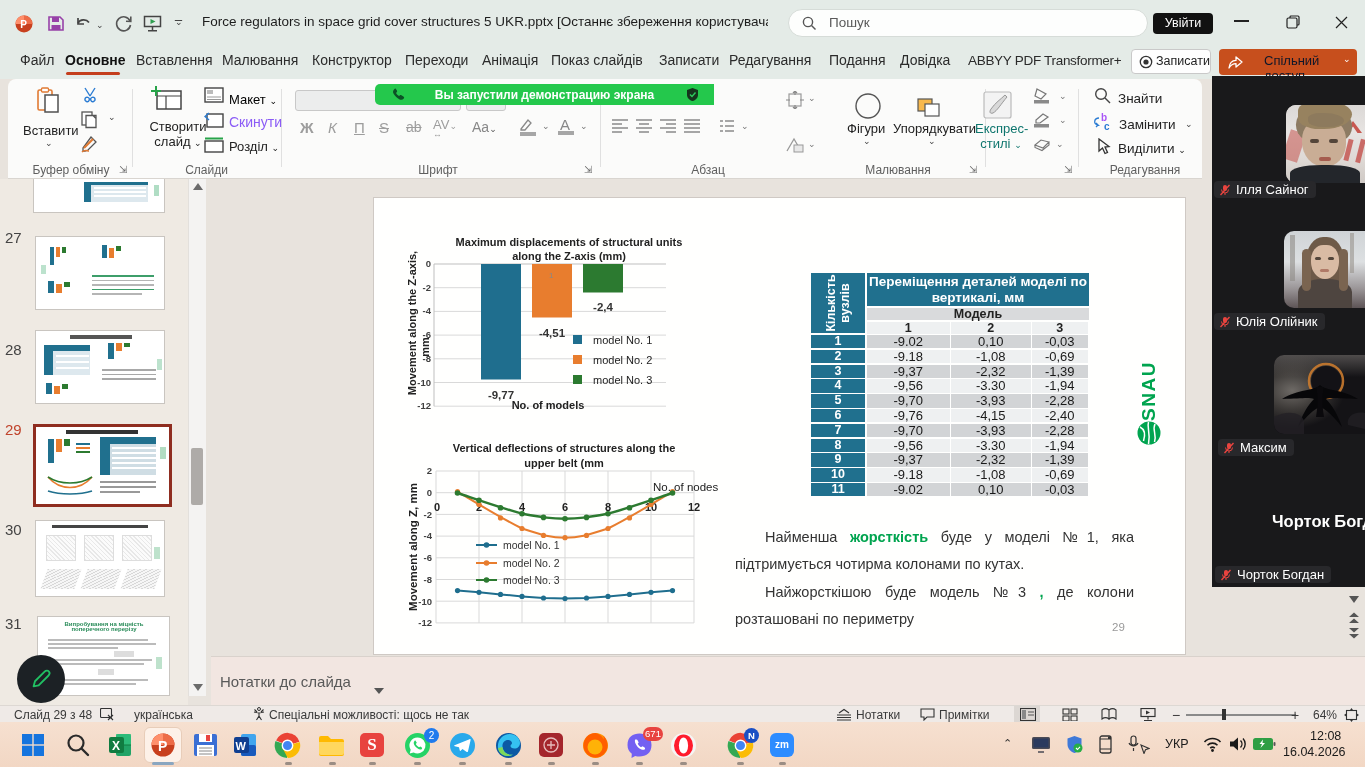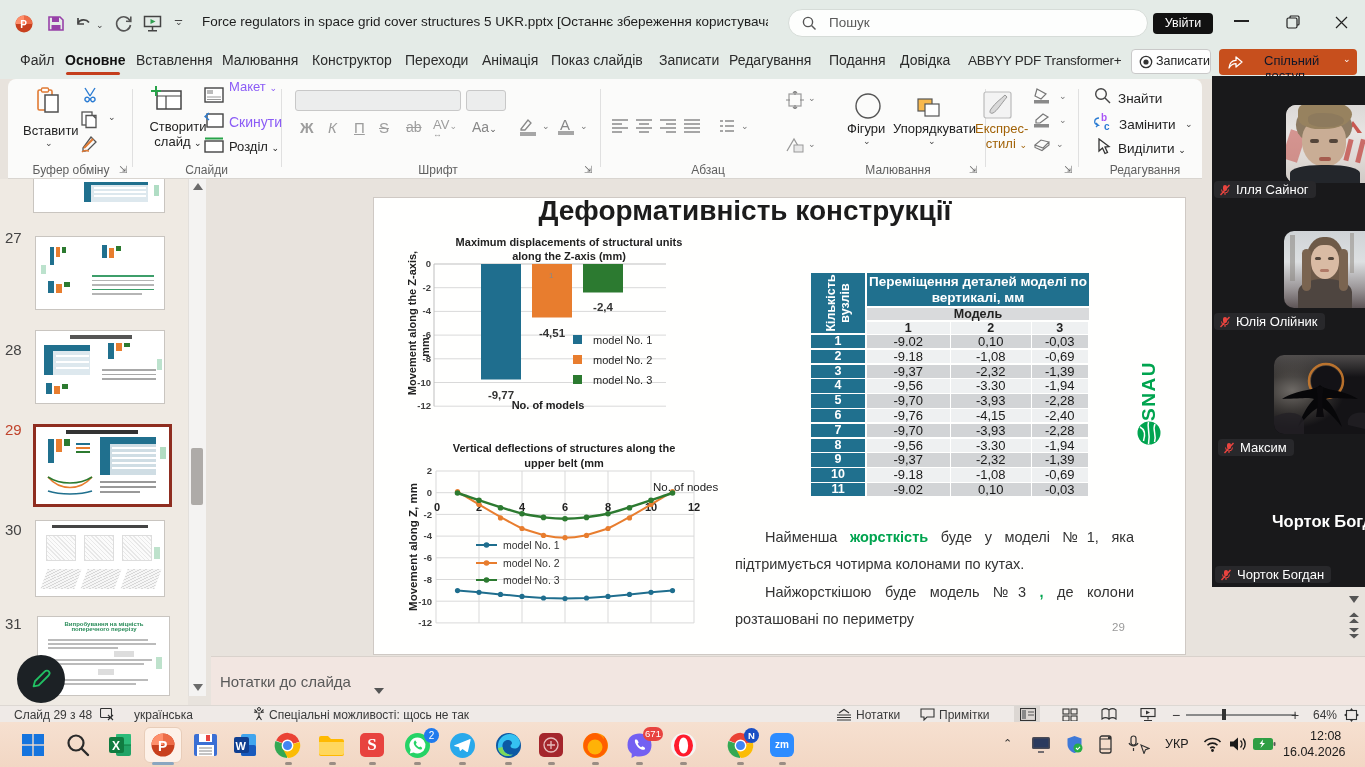--- a/index.html
+++ b/index.html
@@ -162,21 +162,21 @@
       <rect x="7" y="6" width="24" height="18" fill="#fff" stroke="#444" stroke-width="1.5"></rect>
       <path d="M7 11 h24 M16 11 v13" stroke="#444" stroke-width="1.2"></path>
       <path d="M6 1 v10 M1 6 h10" stroke="#27a349" stroke-width="2"></path>
     </svg>
     <div class="abs" style="left:135px;top:40px;font-size:13px;color:#222;width:70px;text-align:center">Створити<br>слайд <span style="font-size:9px">⌄</span></div>
     <svg class="abs" style="left:196px;top:8px" width="20" height="17" viewBox="0 0 20 17">
       <rect x="1" y="1" width="18" height="14" fill="#fff" stroke="#444" stroke-width="1.4"></rect>
       <rect x="3" y="3" width="6" height="4" fill="#bbb"></rect>
         <path d="M3 10 h14 M3 12.5 h14" stroke="#999" stroke-width="1"></path>
     </svg>
-    <div class="abs" style="left:221px;top:0;font-size:13px;color:#8b5cf6">Макет <span style="font-size:9px">⌄</span></div>
+    <div class="abs" style="left:221px;top:13px;font-size:13px;color:#000000">Макет <span style="font-size:9px">⌄</span></div>
     <svg class="abs" style="left:196px;top:33px" width="20" height="17" viewBox="0 0 20 17">
       <rect x="3" y="2" width="16" height="13" fill="#fff" stroke="#444" stroke-width="1.4"></rect>
       <path d="M5 1 L1 4.5 L5 8" fill="none" stroke="#2b7cd3" stroke-width="1.5"></path>
     </svg>
     <div class="abs" style="left:221px;top:35px;font-size:14px;color:#8b5cf6">Скинути</div>
     <svg class="abs" style="left:196px;top:58px" width="20" height="17" viewBox="0 0 20 17">
       <rect x="1" y="4" width="18" height="11" fill="#fff" stroke="#444" stroke-width="1.4"></rect>
       <path d="M1 1.5 h18" stroke="#27a349" stroke-width="2"></path>
     </svg>
     <div class="abs" style="left:221px;top:60px;font-size:13px;color:#222">Розділ <span style="font-size:9px">⌄</span></div>
@@ -235,21 +235,21 @@
     <svg class="abs" style="left:908px;top:18px" width="26" height="22" viewBox="0 0 26 22">
         <rect x="2" y="2" width="14" height="12" fill="#f7b84d" stroke="#555" stroke-width="1.2"></rect>
         <rect x="9" y="7" width="14" height="12" fill="#fff" stroke="#555" stroke-width="1.2"></rect>
       </svg>
     <div class="abs" style="left:885px;top:42px;font-size:13px;color:#222">Упорядкувати</div>
     <div class="abs" style="left:920px;top:57px;font-size:9px;color:#444">⌄</div>
     <svg class="abs" style="left:975px;top:12px" width="30" height="28" viewBox="0 0 30 28">
         <rect x="1" y="1" width="27" height="26" rx="2" fill="#f3f3f3" stroke="#bbb" stroke-width="1.2"></rect>
         <path d="M22 4 C18 8 12 12 8 18 C6 21 7 23 10 22 C14 20 18 13 24 6 Z" fill="#d9d9d9" stroke="#999" stroke-width="1"></path>
       </svg>
-    <div class="abs" style="left:967px;top:42px;font-size:13px;color:#a16207;width:52px;text-align:right;line-height:15px">Експрес-<br>стилі <span style="font-size:9px">⌄</span></div>
+    <div class="abs" style="left:967px;top:42px;font-size:13px;color:#0f766e;width:52px;text-align:center;line-height:15px">Експрес-<br>стилі <span style="font-size:9px">⌄</span></div>
     <svg class="abs" style="left:1025px;top:9px" width="18" height="16" viewBox="0 0 18 16">
         <path d="M4 1 L13 6 L8 11 L2 8 Z" fill="none" stroke="#777" stroke-width="1.2"></path>
         <rect x="1" y="12" width="15" height="3.5" fill="#8a8a8a"></rect>
       </svg>
     <div class="abs" style="left:1051px;top:12px;font-size:9px;color:#777">⌄</div>
     <svg class="abs" style="left:1025px;top:33px" width="18" height="16" viewBox="0 0 18 16">
         <path d="M10 2 L15 5 L7 11 L3 11 L3 8 Z" fill="none" stroke="#777" stroke-width="1.2"></path>
         <rect x="1" y="12" width="15" height="3.5" fill="#8a8a8a"></rect>
       </svg>
     <div class="abs" style="left:1051px;top:36px;font-size:9px;color:#777">⌄</div>
@@ -269,20 +269,30 @@
       <path d="M8 6 C3 6 2 12 7 13 L5 11 M7 13 L5 15" fill="none" stroke="#2b7cd3" stroke-width="1.3"></path>
     </svg>
     <div class="abs" style="left:1111px;top:38px;font-size:13.5px;color:#222">Замінити</div>
     <div class="abs" style="left:1177px;top:40px;font-size:9px;color:#444">⌄</div>
     <svg class="abs" style="left:1089px;top:59px" width="14" height="17" viewBox="0 0 14 17">
         <path d="M2 1 L2 13 L5.5 10 L8 15.5 L10.5 14.5 L8 9 L12 8.5 Z" fill="none" stroke="#333" stroke-width="1.3"></path>
       </svg>
     <div class="abs" style="left:1110px;top:62px;font-size:13.5px;color:#222">Виділити <span style="font-size:9px">⌄</span></div>
   </div>
 
+  <div class="abs" style="left:375px;top:84px;width:339px;height:21px;background:#24c84c;border-radius:5px 0 0 5px">
+    <svg class="abs" style="left:16px;top:4px" width="14" height="13" viewBox="0 0 14 13">
+        <path d="M3.2 1.2 C2 2.4 1.6 4.2 2.6 5.8 C4.2 8.4 6 10.2 8.6 11.4 C10.2 12.2 11.8 11.8 12.8 10.6 C13.4 9.8 13.2 9 12.4 8.4 L10.4 7.2 C9.8 6.8 9.2 6.9 8.7 7.4 L8 8.1 C6.7 7.3 5.7 6.3 5 5 L5.7 4.3 C6.2 3.8 6.3 3.2 5.9 2.6 L4.9 1 C4.4 0.3 3.8 0.6 3.2 1.2 Z" fill="#0c5226"></path>
+      </svg>
+    <div class="abs" style="left:0;top:4px;width:339px;text-align:center;font-size:12px;font-weight:bold;color:#fff">Вы запустили демонстрацию экрана</div>
+    <svg class="abs" style="left:310px;top:3px" width="15" height="15" viewBox="0 0 15 15">
+        <path d="M7.5 1 L13 3 V8 C13 11 10.5 13.2 7.5 14 C4.5 13.2 2 11 2 8 V3 Z" fill="#15351d"></path>
+        <path d="M5 7.5 L7 9.5 L10.5 5.5" fill="none" stroke="#2ecc5e" stroke-width="1.4"></path>
+      </svg>
+  </div>
 
   <div class="abs" id="leftpanel">
 
     <div class="abs" style="left:33px;top:0px;width:132px;height:34px;background:#fff;border:1px solid #c9c5c0;border-top:none">
       <div class="abs" style="left:50px;top:3px;width:64px;height:20px;background:#dde8ee"></div>
       <div class="abs" style="left:50px;top:3px;width:64px;height:3px;background:#20708e"></div>
       <div class="abs" style="left:50px;top:6px;width:7px;height:17px;background:#20708e"></div>
       <div class="abs" style="left:60px;top:8px;width:52px;height:1.5px;background:#fff"></div>
       <div class="abs" style="left:60px;top:12px;width:52px;height:1.5px;background:#fff"></div>
       <div class="abs" style="left:60px;top:16px;width:52px;height:1.5px;background:#fff"></div>
@@ -395,21 +405,20 @@
         <path d="M1 1 L6 5.5 L11 1 Z M1 7 L6 11.5 L11 7 Z" fill="#555"></path>
       </svg>
   </div>
 
   <div class="abs" style="left:17px;top:655px;width:48px;height:48px;border-radius:50%;background:#1c2125;z-index:30">
     <svg class="abs" style="left:12px;top:12px" width="24" height="24" viewBox="0 0 24 24">
       <path d="M4 20 L5.5 14.5 L16 4 C17.5 2.5 20 2.5 21 4.5 C22 6 21 7.5 20 8.5 L9.5 19 Z" fill="none" stroke="#21c063" stroke-width="2" stroke-linejoin="round" transform="scale(0.92) translate(1,1)"></path>
     </svg>
   </div>
   <div class="abs" id="slide">
-    <div class="abs" style="left:161px;top:-3px;width:420px;text-align:center;font-size:28px;font-weight:bold;letter-spacing:0px;color:#1c1c1c;white-space:nowrap">Деформативність конструкції</div>
 
     <svg class="abs" style="left:25px;top:37px" width="290" height="180" viewBox="0 0 290 180" font-family="Liberation Sans">
       <text x="170" y="11" font-size="11" font-weight="bold" fill="#222" text-anchor="middle">Maximum displacements of structural units</text>
       <text x="170" y="25" font-size="11" font-weight="bold" fill="#222" text-anchor="middle">along the Z-axis (mm)</text>
       <g stroke="#d9d9d9" stroke-width="1">
         <line x1="35" y1="52.7" x2="267" y2="52.7"></line>
           <line x1="35" y1="76.4" x2="267" y2="76.4"></line>
         <line x1="35" y1="100.1" x2="267" y2="100.1"></line>
           <line x1="35" y1="123.8" x2="267" y2="123.8"></line>
         <line x1="35" y1="147.5" x2="267" y2="147.5"></line>

